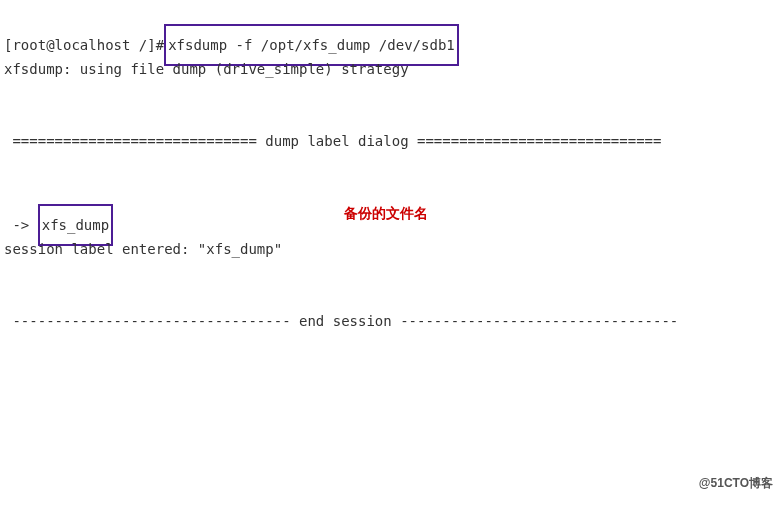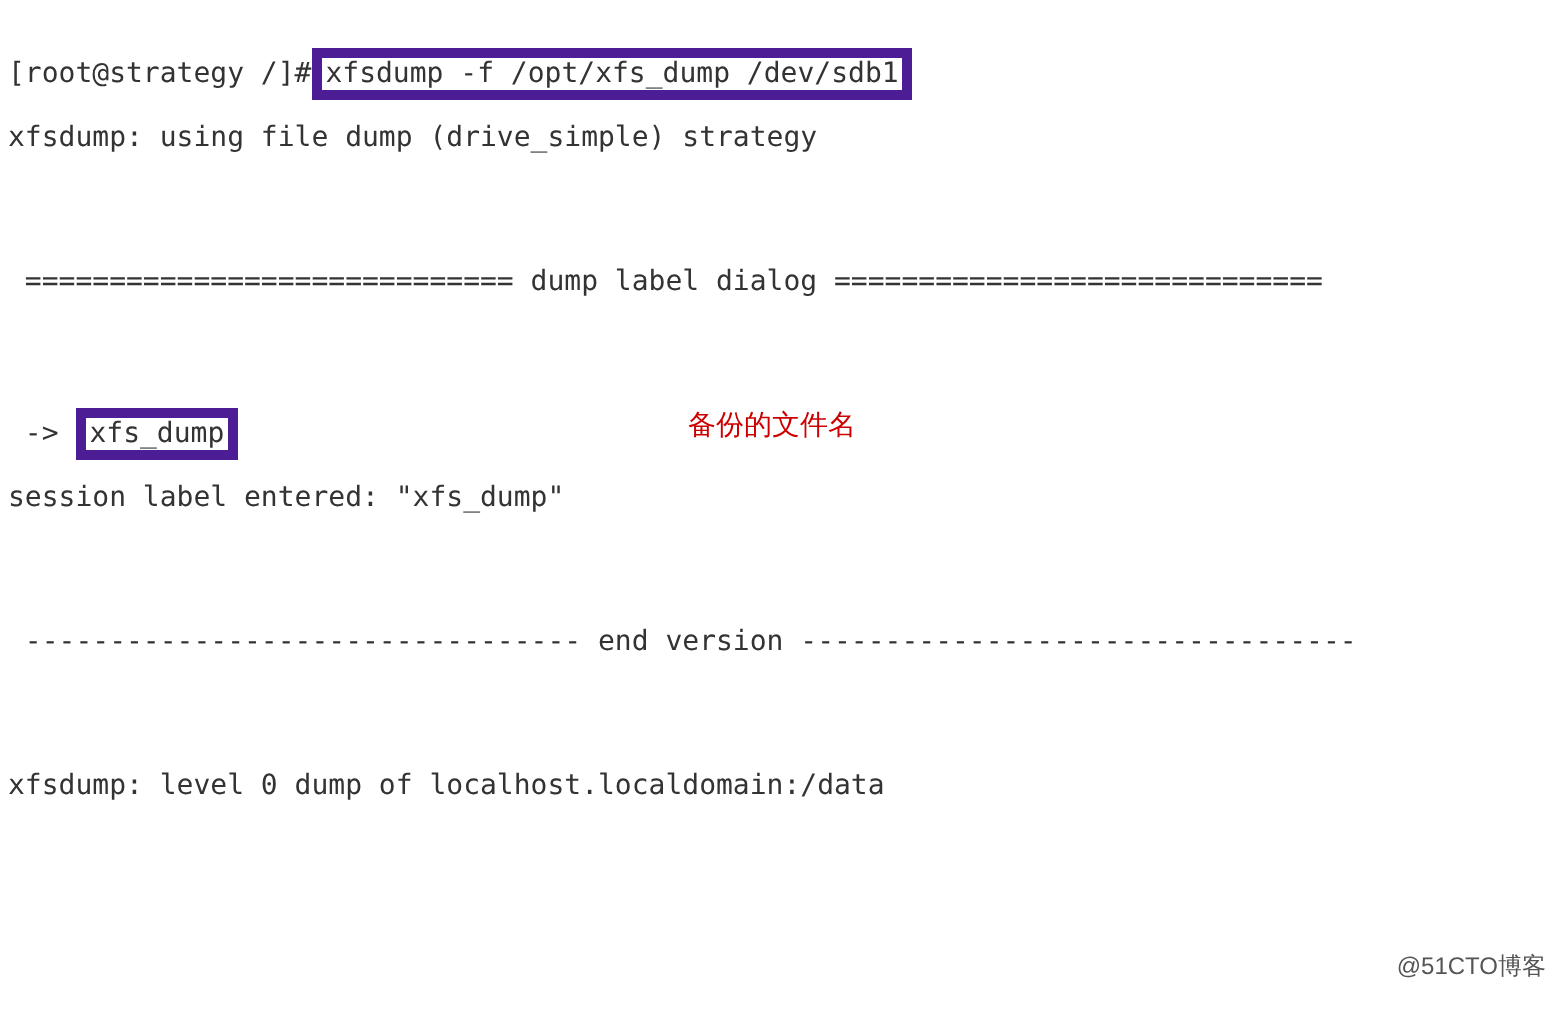--- a/index.html
+++ b/index.html
@@ -17,57 +17,57 @@
   }
   .term {
     padding: 6px 4px 0 4px;
     white-space: pre;
   }
   .line {
     height: 18px;
     position: relative;
   }
   .box {
-    border: 5px solid #4c1d95;
+    border: 2px solid #4c1d95;
     display: inline-block;
-    padding: 0 2px;
+    padding: 11px 2px;
     line-height: 16px;
   }
   .note {
     position: absolute;
     color: #cc0000;
     font-family: "DejaVu Sans", "Helvetica", sans-serif;
     font-size: 14px;
   }
   .watermark {
     position: absolute;
     right: 6px;
     bottom: 24px;
     color: #555;
     font-size: 12px;
     font-family: sans-serif;
     z-index: 10;
     white-space: nowrap;
+    font-weight: bold;
   }
 </style>
 </head>
 <body>
 
 <div class="term">
-<div class="line"><span>[root@strategy /]#</span><span class="box">xfsdump -f /opt/xfs_dump /dev/sdb1</span></div>
+<div class="line"><span>[root@localhost /]#</span><span class="box">xfsdump -f /opt/xfs_dump /dev/sdb1</span></div>
 <div class="line">xfsdump: using file dump (drive_simple) strategy</div>
 <div class="line">&nbsp;</div>
 <div class="line"> ============================= dump label dialog =============================</div>
 <div class="line">&nbsp;</div>
-<div class="line"><span> -&gt; </span><span class="box">xfs_dump</span><span class="note" style="left:340px;">备份的文件名</span></div>
+<div class="line"><span> -&gt; </span><span class="box">xfs_dump</span><span class="note" style="left:340px;font-weight:bold;">备份的文件名</span></div>
 <div class="line">session label entered: "xfs_dump"</div>
 <div class="line">&nbsp;</div>
-<div class="line"> --------------------------------- end version ---------------------------------</div>
+<div class="line"> --------------------------------- end session ---------------------------------</div>
 <div class="line">&nbsp;</div>
-<div class="line">xfsdump: level 0 dump of localhost.localdomain:/data</div>
 
 
 
 
 
 
 
 
 
 

